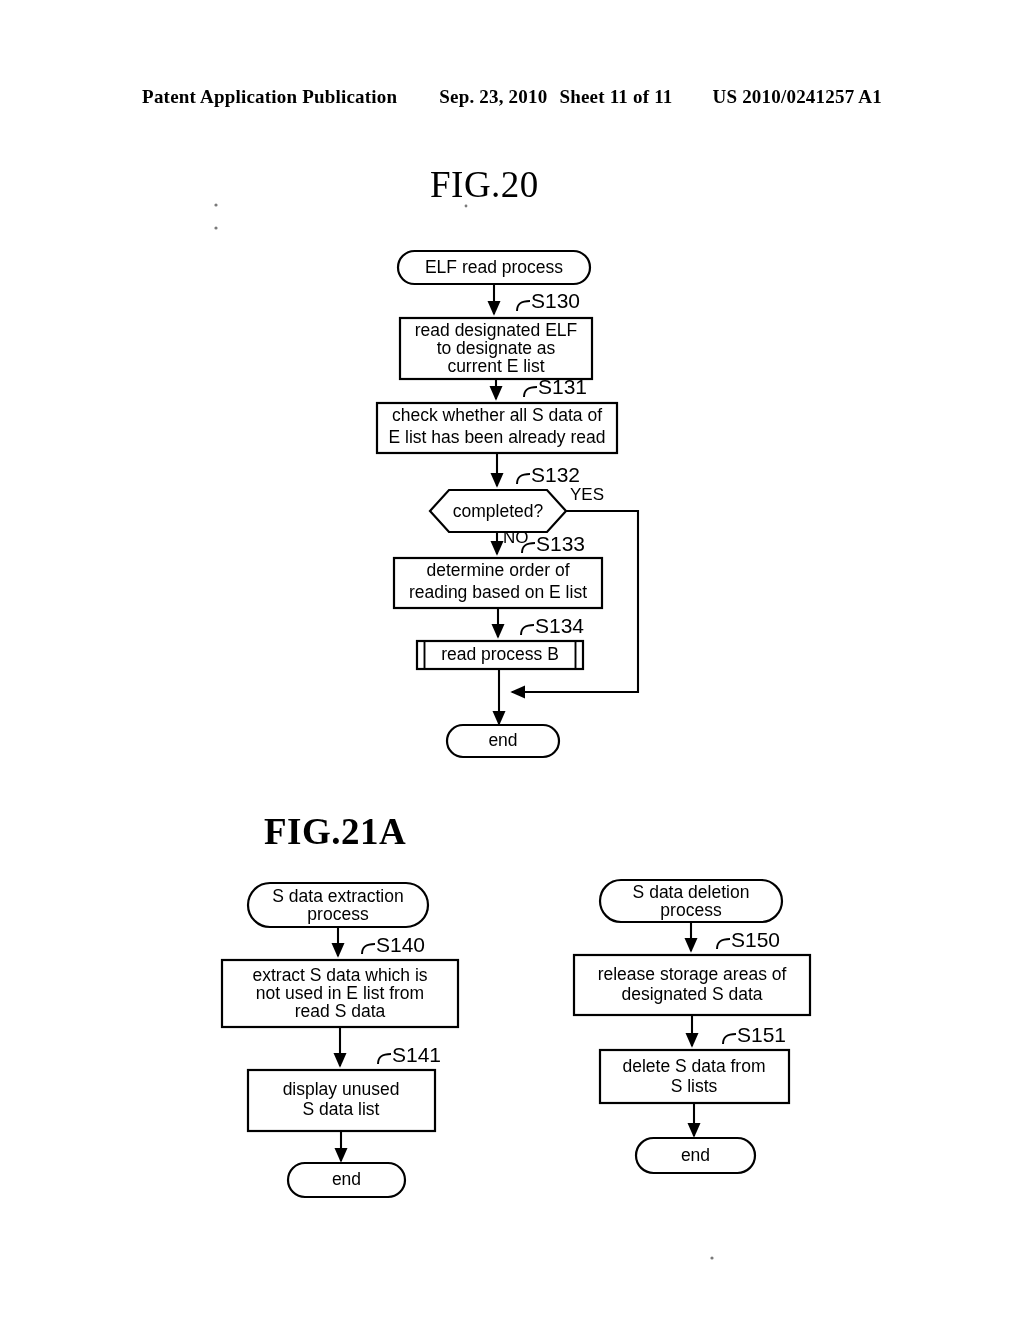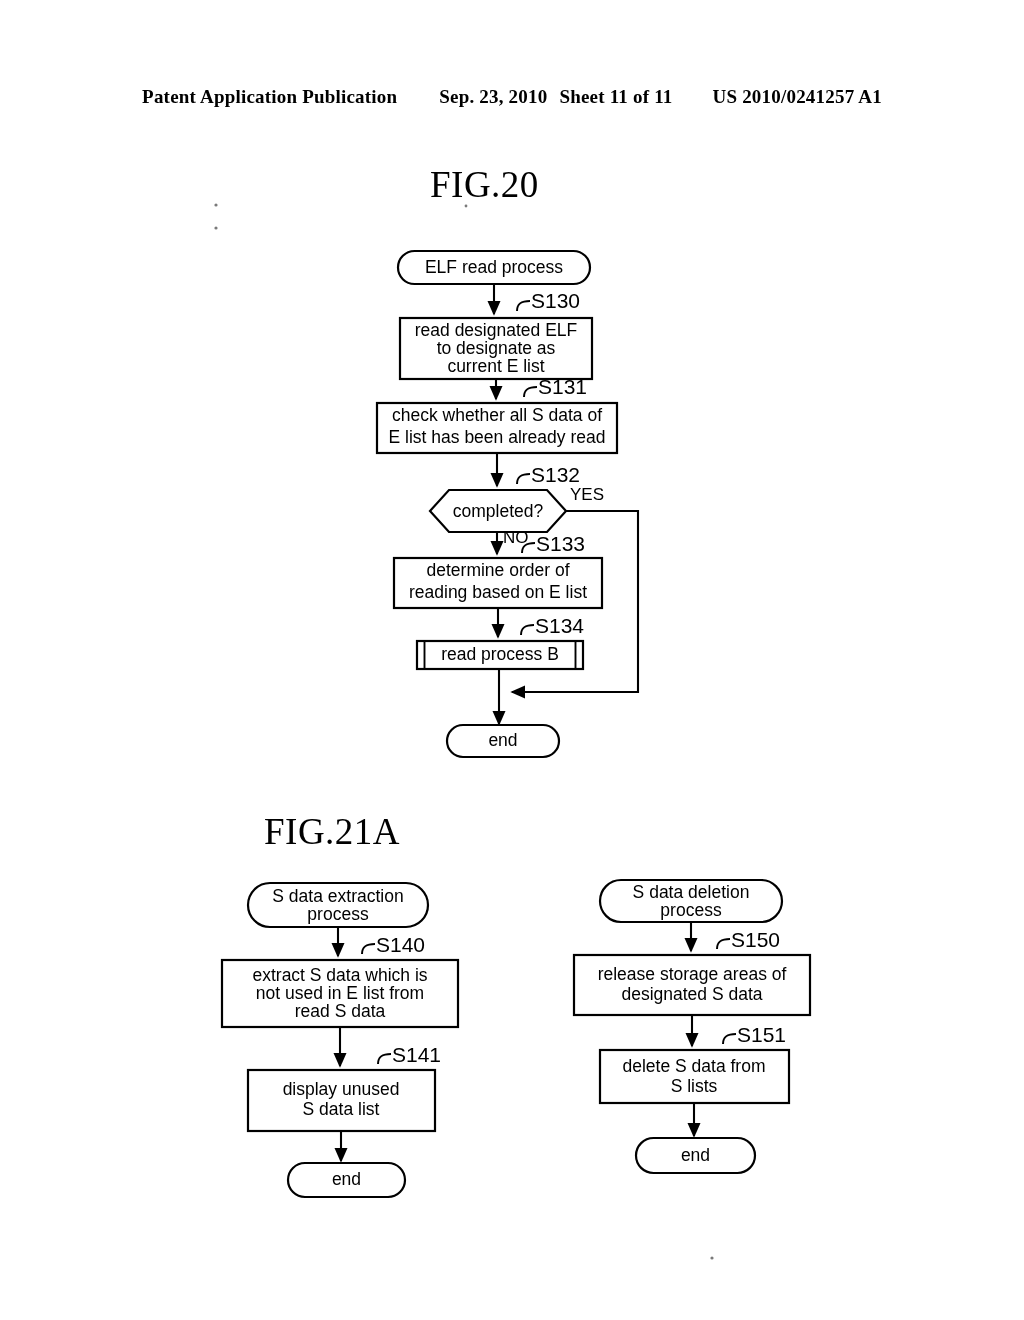--- a/index.html
+++ b/index.html
@@ -43,21 +43,21 @@
   
   .fig-title {
     position: absolute;
     font-family: "Liberation Serif", serif;
     font-size: 37px;
     font-weight: normal;
     letter-spacing: 0.5px;
     white-space: nowrap;
   }
   #fig20-title { left: 430px; top: 163px; }
-  #fig21a-title { left: 264px; top: 810px; }
+  #fig21a-title { left: 264px; top: 810px; font-weight: bold; }
   #fig21b-title { left: 620px; top: 808px; }
 
   
   .flow-svg {
     position: absolute;
     left: 0;
     top: 0;
     width: 1024px;
     height: 1320px;
     overflow: visible;

